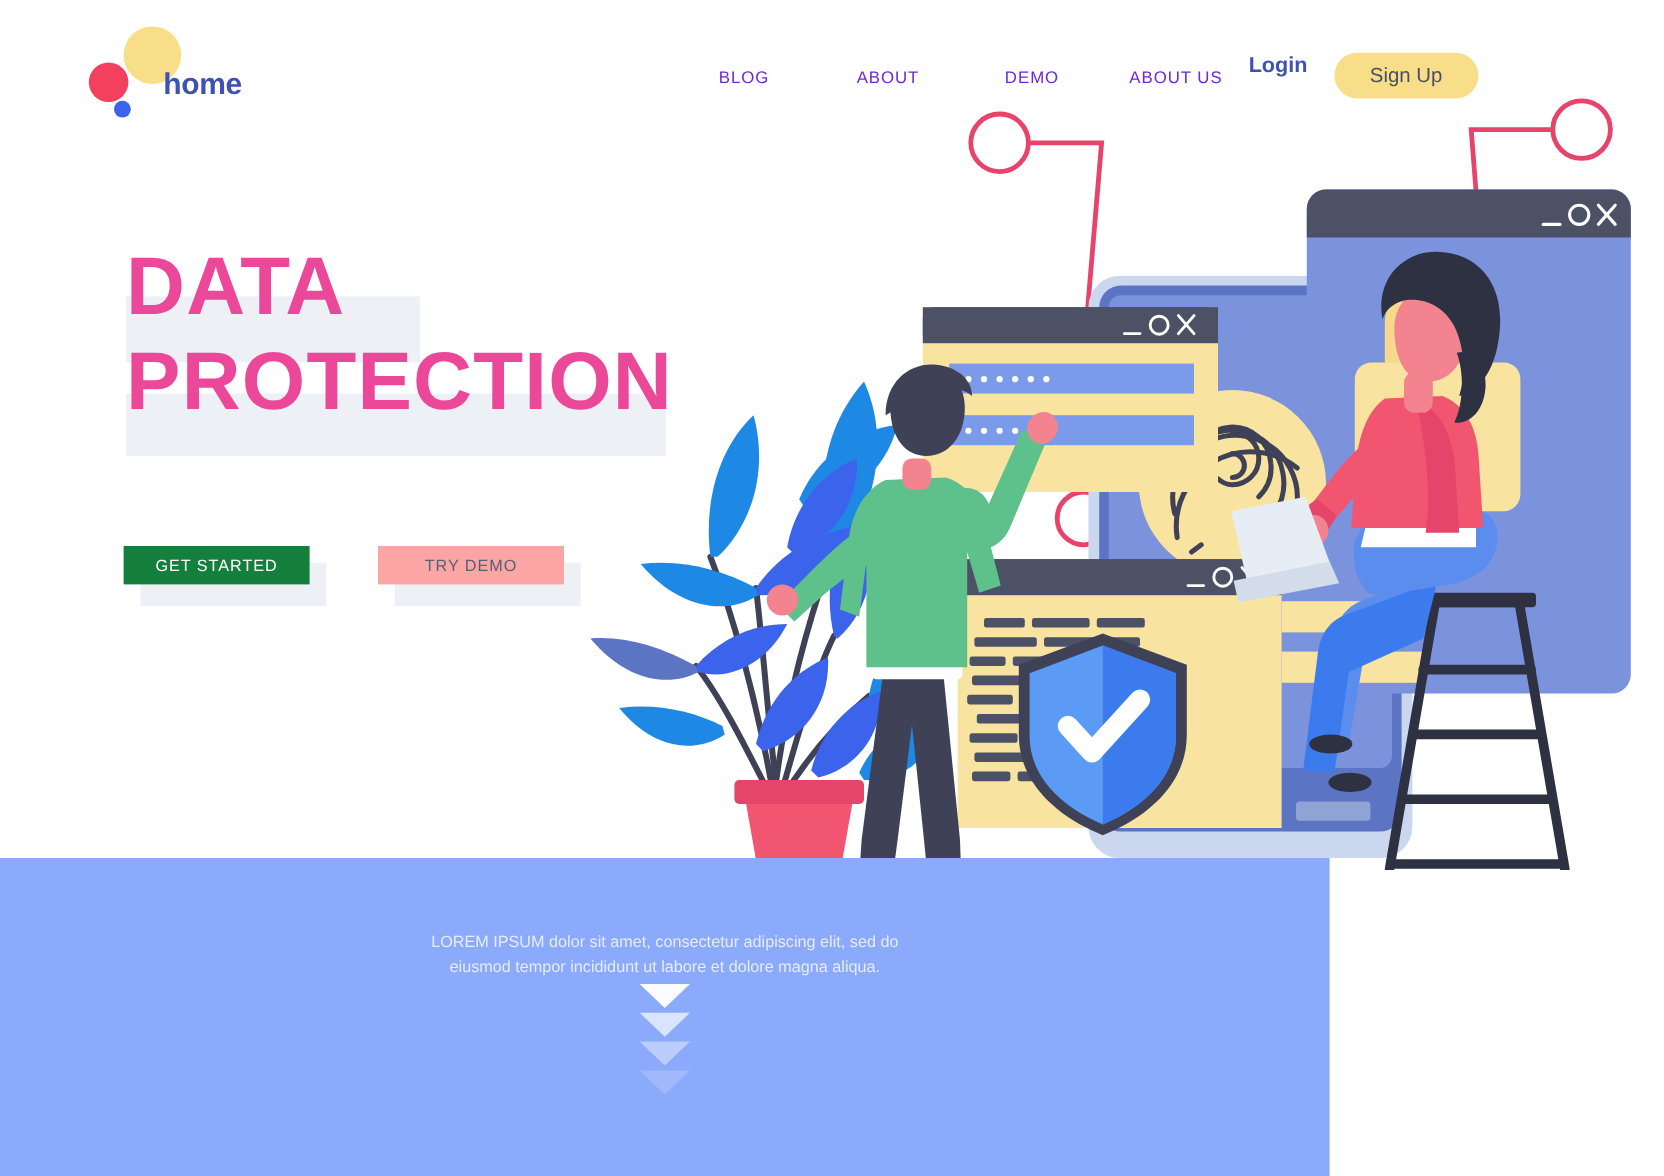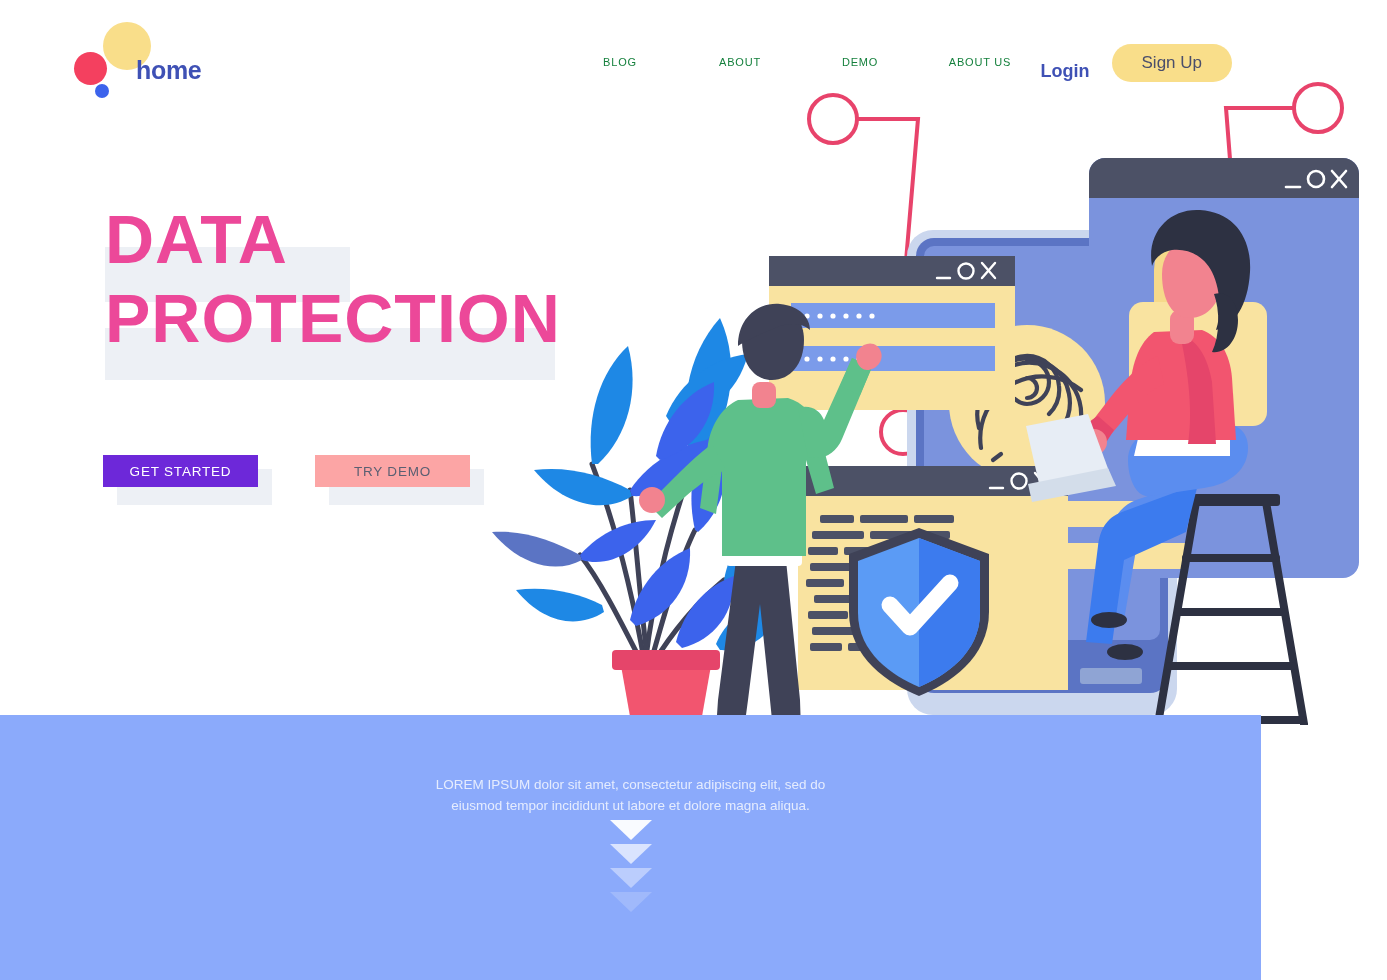--- a/index.html
+++ b/index.html
@@ -21,29 +21,29 @@
   .logo .c1 { position:absolute; left:45px; top:8px; width:48px; height:48px; border-radius:50%; background:#F9DE8A; }
   .logo .c2 { position:absolute; left:16px; top:38px; width:33px; height:33px; border-radius:50%; background:#F4405F; }
   .logo .c3 { position:absolute; left:37px; top:70px; width:14px; height:14px; border-radius:50%; background:#3C63EC; }
   .logo .word {
     position:absolute; left:78px; top:42px;
     font-size:25px; font-weight:bold; color:#3F51B5; letter-spacing:-0.3px;
   }
 
   .nav { position:absolute; left:560px; top:52px; display:flex; gap:0px; }
   .nav a {
-    color:#15803d; font-size:11px; letter-spacing:0.8px; text-decoration:none;
+    color:#6d28d9; font-size:14px; letter-spacing:0.8px; text-decoration:none;
     padding:4px 0; display:inline-block; text-align:center;
   }
   .nav a.n0 { width:120px; }
   .nav a.n1 { width:120px; }
   .nav a.n2 { width:120px; }
   .nav a.n3 { width:120px; }
 
-  .auth { position:absolute; right:44px; top:44px; display:flex; align-items:flex-end; gap:22px; }
+  .auth { position:absolute; right:44px; top:44px; display:flex; align-items:flex-start; gap:22px; }
   .login-link {
     color:#3F51B5; font-size:18px; font-weight:bold; text-decoration:none;
   }
   .signup-btn {
     background:#F9DE8A; color:#4A4E6B; border:none; border-radius:22px;
     font-size:17px; font-weight:normal; padding:9px 30px; cursor:pointer;
     font-family:"Liberation Sans", sans-serif;
   }
 
   
@@ -64,29 +64,29 @@
   .cta-row { position:absolute; left:103px; top:455px; display:flex; gap:57px; }
   .cta-wrap { position:relative; }
   .cta-shadow {
     position:absolute; left:14px; top:14px; width:155px; height:36px; background:#EDF0F5; z-index:0;
   }
   .cta {
     position:relative; z-index:1; border:none; cursor:pointer;
     width:155px; height:32px; font-size:13.5px; letter-spacing:0.8px;
     font-family:"Liberation Sans", sans-serif;
   }
-  .cta-primary { background:#6d28d9; color:#FFFFFF; }
+  .cta-primary { background:#15803d; color:#FFFFFF; }
   .cta-secondary { background:#fca5a5; color:#5A5F72; }
 
   
   .illus { position:absolute; left:480px; top:60px; width:907px; height:665px; z-index:20; }
 
   
   .band {
-    position:absolute; left:0; top:715px; width:1261px; height:265px;
+    position:absolute; left:0; top:715px; width:1108px; height:265px;
     background:#8BAAFB; z-index:50;
   }
   .band-text {
     position:absolute; left:0; top:60px; width:100%;
     text-align:center; color:#E5ECFE; font-size:13.5px; line-height:1.55;
   }
   .band-text .b-inner { display:inline-block; width:440px; }
   .chevrons {
     position:absolute; left:0; top:105px; width:100%;
     display:flex; flex-direction:column; align-items:center; gap:4px;

